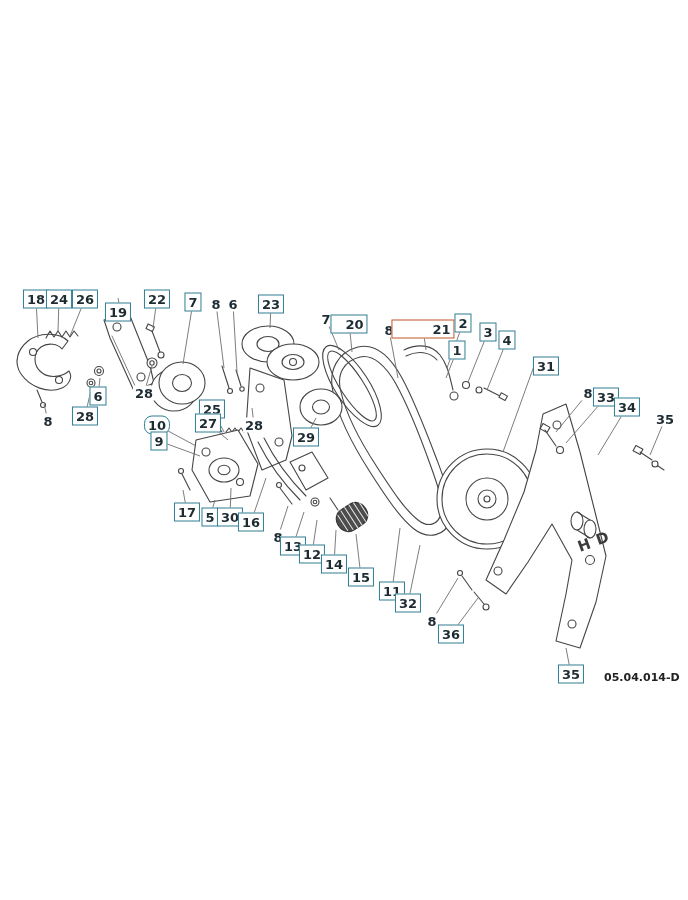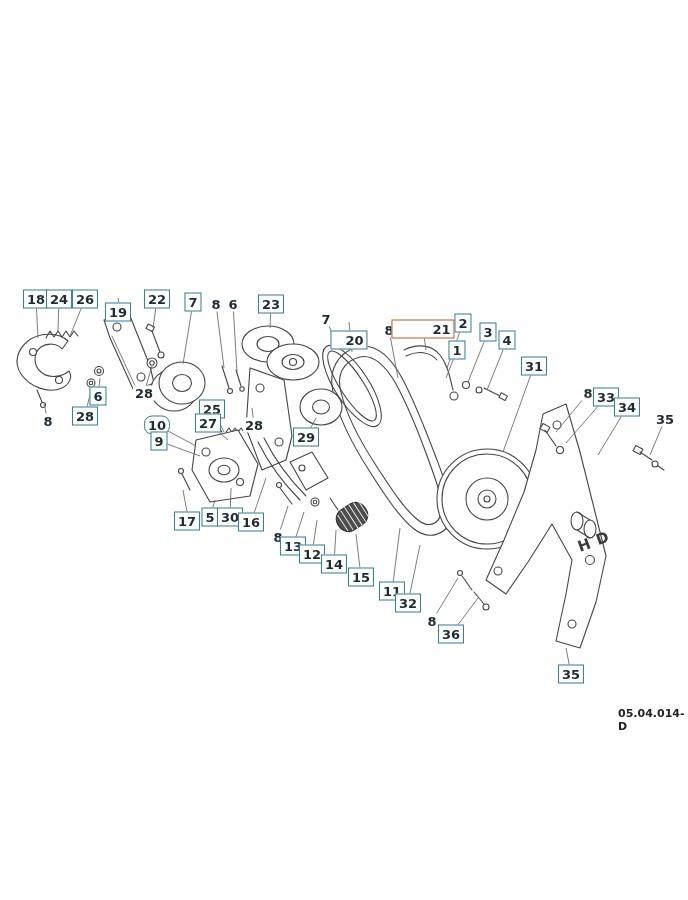--- a/index.html
+++ b/index.html
@@ -13,22 +13,22 @@
     font-size:13px; font-weight:bold; line-height:1;
     color:var(--ink,#1d2b33); white-space:nowrap;
   }
   .callout.box, .callout.highlight {
     background:#fff; border:1.6px solid var(--callout-border,#2e7d92);
     padding:2px 3px; min-width:15px; text-align:center;
   }
   .callout.highlight { border-color:var(--highlight-border,#c2552a);padding-left:40px; }
   .callout.plain { background:#fff; padding:1px 2px; }
   .diagram-code {
-    position:absolute; left:618px; top:671px;
-    font-size:11px; font-weight:bold; color:#222;margin-top:36px;
+    position:absolute; left:604px; top:671px;
+    font-size:11px; font-weight:bold; color:#222;
   }
 </style>
 </head>
 <body>
 
 <div class="stage">
 
   <svg id="drawing" width="688" height="900" viewBox="0 0 688 900">
     <g fill="none" stroke="#454545" stroke-width="1.1" stroke-linejoin="round" stroke-linecap="round">
 
@@ -239,43 +239,43 @@
       <div class="callout box" style="left: 36px; top: 299px;">18</div>
       <div class="callout box" style="left: 59px; top: 299px;">24</div>
       <div class="callout box" style="left: 85px; top: 299px;">26</div>
       <div class="callout box" style="left: 118px; top: 312px;">19</div>
       <div class="callout box" style="left: 157px; top: 299px;">22</div>
       <div class="callout box" style="left: 193px; top: 302px;">7</div>
       <div class="callout plain" style="left: 216px; top: 304px;">8</div>
       <div class="callout plain" style="left: 233px; top: 304px;">6</div>
       <div class="callout box" style="left: 271px; top: 304px;">23</div>
       <div class="callout plain" style="left: 326px; top: 319px;">7</div>
-      <div class="callout box" style="left: 349px; top: 340px; padding-left: 14px;">20</div>
+      <div class="callout box" style="left: 349px; top: 324px; padding-left: 14px;">20</div>
       <div class="callout plain" style="left: 389px; top: 330px;">8</div>
       <div class="callout highlight" style="left: 423px; top: 329px;">21</div>
       <div class="callout box" style="left: 463px; top: 323px;">2</div>
       <div class="callout box" style="left: 457px; top: 350px;">1</div>
       <div class="callout box" style="left: 488px; top: 332px;">3</div>
       <div class="callout box" style="left: 507px; top: 340px;">4</div>
-      <div class="callout box" style="left: 534px; top: 366px;">31</div>
+      <div class="callout box" style="left: 546px; top: 366px;">31</div>
       <div class="callout plain" style="left: 588px; top: 393px;">8</div>
       <div class="callout box" style="left: 606px; top: 397px;">33</div>
       <div class="callout box" style="left: 627px; top: 407px;">34</div>
       <div class="callout plain" style="left: 665px; top: 419px;">35</div>
       <div class="callout plain" style="left: 144px; top: 393px;">28</div>
       <div class="callout box" style="left: 98px; top: 396px;">6</div>
       <div class="callout plain" style="left: 48px; top: 421px;">8</div>
       <div class="callout box" style="left: 85px; top: 416px;">28</div>
       <div class="callout box" style="left: 212px; top: 409px;">25</div>
       <div class="callout box" style="left: 208px; top: 423px;">27</div>
       <div class="callout box" style="left: 157px; top: 425px; border-radius: 8px;">10</div>
       <div class="callout box" style="left: 159px; top: 441px;">9</div>
       <div class="callout plain" style="left: 254px; top: 425px;">28</div>
       <div class="callout box" style="left: 306px; top: 437px;">29</div>
-      <div class="callout box" style="left: 187px; top: 512px; margin-top: 9px;">17</div>
+      <div class="callout box" style="left: 187px; top: 512px;">17</div>
       <div class="callout box" style="left: 210px; top: 517px;">5</div>
       <div class="callout box" style="left: 230px; top: 517px;">30</div>
       <div class="callout box" style="left: 251px; top: 522px;">16</div>
       <div class="callout plain" style="left: 278px; top: 537px;">8</div>
       <div class="callout box" style="left: 293px; top: 546px;">13</div>
       <div class="callout box" style="left: 312px; top: 554px;">12</div>
       <div class="callout box" style="left: 334px; top: 564px;">14</div>
       <div class="callout box" style="left: 361px; top: 577px;">15</div>
       <div class="callout box" style="left: 392px; top: 591px;">11</div>
       <div class="callout box" style="left: 408px; top: 603px;">32</div>

